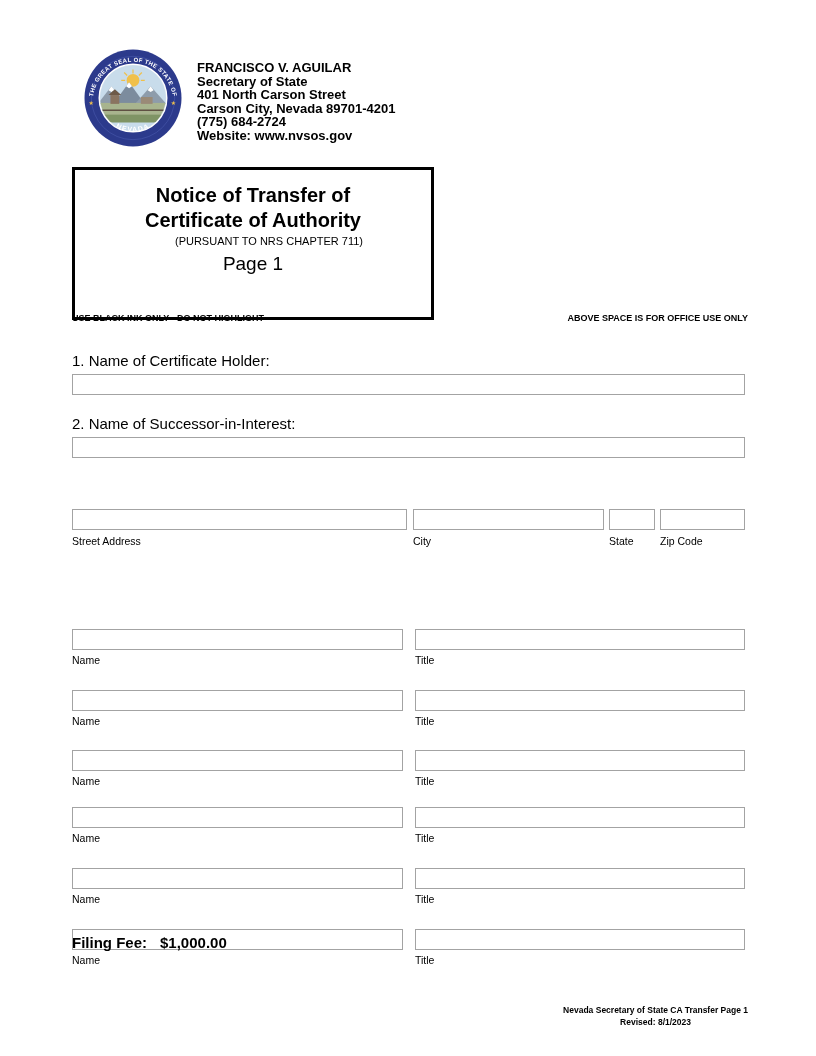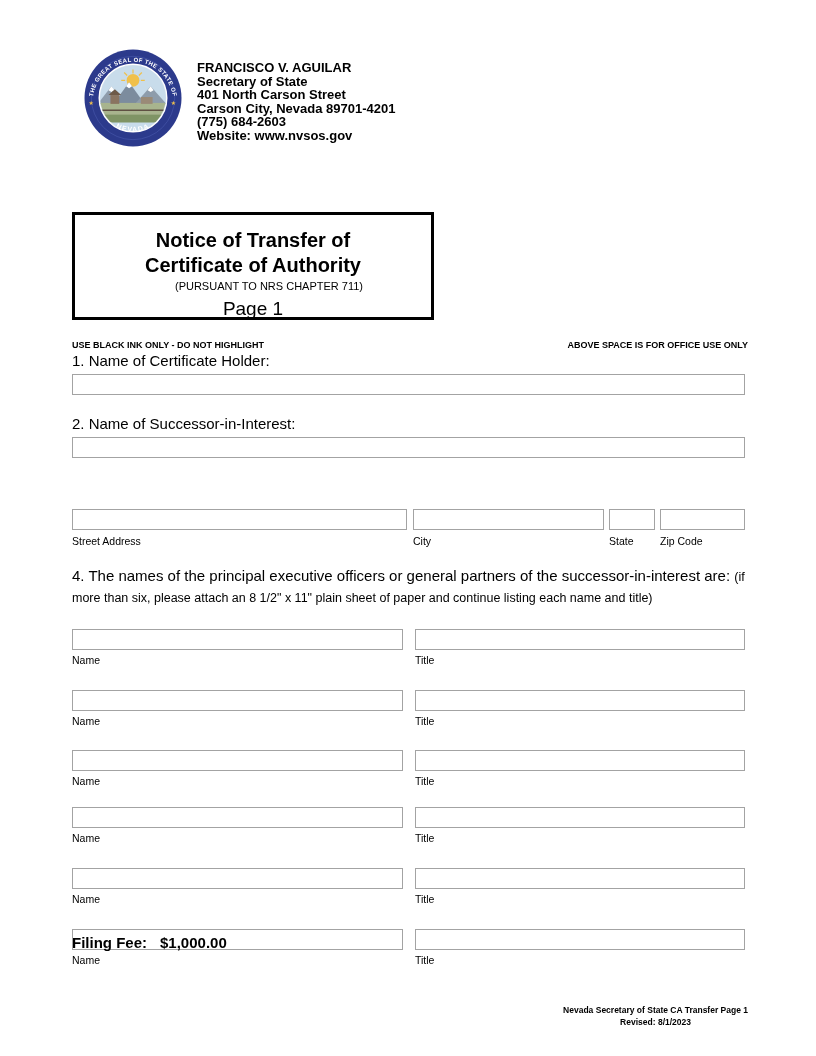--- a/index.html
+++ b/index.html
@@ -6,30 +6,30 @@
   *{box-sizing:border-box;}
   .page{position:relative;width:816px;height:1056px;margin:0 auto;background:#ffffff;
         font-family:"Liberation Sans","DejaVu Sans",sans-serif;color:#000;overflow:hidden;}
 
   
   .letterhead{position:absolute;left:84px;top:49px;display:flex;align-items:flex-start;}
   .seal{width:98px;height:98px;flex:0 0 auto;}
   .lh-text{margin-left:15px;padding-top:12px;font-weight:bold;font-size:13px;line-height:13.6px;white-space:nowrap;}
 
   
-  .title-box{position:absolute;left:72px;top:167px;width:362px;height:108px;border:3px solid #000;
-             text-align:center;background:#fff;margin-top:45px;}
+  .title-box{position:absolute;left:72px;top:167px;width:362px;height:153px;border:3px solid #000;
+             text-align:center;background:#fff;}
   .tb-l1,.tb-l2{font-size:20px;font-weight:bold;line-height:25px;}
   .tb-l1{margin-top:13px;}
   .tb-l3{font-size:11px;line-height:14px;margin-top:1px;padding-left:32px;}
   .tb-page{font-size:19px;font-weight:normal;margin-top:5px;}
 
   
   .notices{position:absolute;left:72px;top:313px;width:676px;display:flex;
-           justify-content:space-between;font-size:9px;font-weight:bold;margin-top:27px;}
+           justify-content:space-between;font-size:9px;font-weight:bold;}
 
   
   .q-label{position:absolute;left:72px;font-size:15px;}
   .fld{position:absolute;height:21px;border:1px solid #a3a3a3;background:#fff;
        font-family:inherit;font-size:13px;padding:1px 5px;outline:none;border-radius:0;}
   .sub-label{position:absolute;font-size:10.5px;}
 
   .q1-input{left:72px;top:374px;width:673px;}
   .q2-input{left:72px;top:437px;width:673px;}
 
@@ -103,21 +103,21 @@
         <textPath href="#sealArcBottom" startOffset="50%" text-anchor="middle">NEVADA</textPath>
       </text>
       <text x="4.5" y="57" font-size="6" fill="#f0c04a">★</text>
       <text x="88.5" y="57" font-size="6" fill="#f0c04a">★</text>
     </svg>
     <div class="lh-text">
       <div>FRANCISCO V. AGUILAR</div>
       <div>Secretary of State</div>
       <div>401 North Carson Street</div>
       <div>Carson City, Nevada 89701-4201</div>
-      <div>(775) 684-2603</div>
+      <div>(775) 684-2724</div>
       <div>Website:  www.nvsos.gov</div>
     </div>
   </div>
 
   <div class="title-box">
     <div class="tb-l1">Notice of Transfer of</div>
     <div class="tb-l2">Certificate of Authority</div>
     <div class="tb-l3">(PURSUANT TO NRS CHAPTER 711)</div>
     <div class="tb-page">Page 1</div>
   </div>
@@ -135,24 +135,20 @@
 
   <input type="text" class="fld q3-street" value="" style="">
   <input type="text" class="fld q3-city" value="" style="">
   <input type="text" class="fld q3-state" value="" style="">
   <input type="text" class="fld q3-zip" value="" style="">
   <span class="sub-label q3-street-label">Street Address</span>
   <span class="sub-label q3-city-label">City</span>
   <span class="sub-label q3-state-label">State</span>
   <span class="sub-label q3-zip-label">Zip Code</span>
 
-  <div class="q4-para">
-    <span>4. The names of the principal executive officers or general partners of the successor-in-interest are:</span>
-    <span class="q4-note">(if more than six, please attach an 8 1/2" x 11" plain sheet of paper and continue listing each name and title)</span>
-  </div>
 
   <div class="off-row" style="top:629px;">
     <input type="text" class="fld off-name" value="" style="">
     <input type="text" class="fld off-title" value="" style="">
     <span class="sub-label off-name-label">Name</span>
     <span class="sub-label off-title-label">Title</span>
   </div>
   <div class="off-row" style="top:690px;">
     <input type="text" class="fld off-name" value="" style="">
     <input type="text" class="fld off-title" value="" style="">

